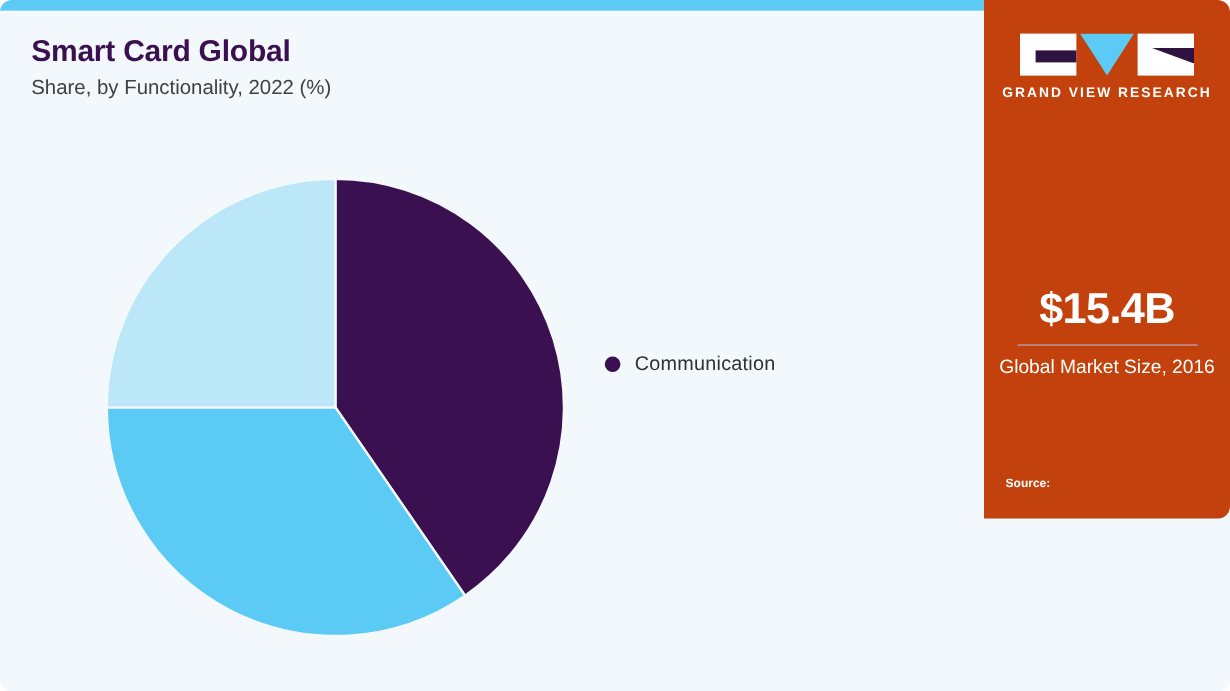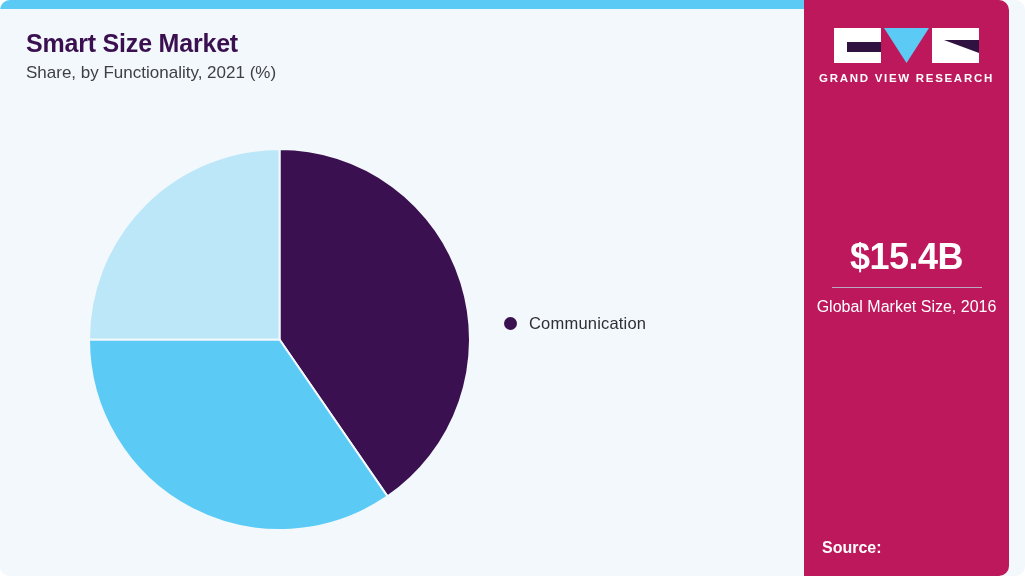--- a/index.html
+++ b/index.html
@@ -42,37 +42,36 @@
     position: absolute;
     left: 89px; top: 140px;
     width: 381px; height: 381px;
   }
   #pie-svg { display: block; width: 381px; height: 381px; }
   #legend {
     position: absolute;
     left: 504px; top: 283px;
     display: flex; flex-direction: column;
     gap: 10px;
-    margin-top: 20px;
   }
   .legend-row { display: flex; align-items: center; height: 22px; }
   .legend-dot {
     width: 13px; height: 13px;
     border-radius: 50%;
     margin-right: 12px; flex: 0 0 auto;
   }
   .legend-label {
     font-size: 16.5px; color: #2f2f35;
     letter-spacing: 0.2px; white-space: nowrap;
   }
   #sidebar {
     position: absolute;
-    right: 16px; top: 0;
-    width: 205px; height: 576px;
-    background: #be185d;
+    right: 0; top: 0;
+    width: 205px; height: 432px;
+    background: #c2410c;
     border-top-right-radius: 10px;
     border-bottom-right-radius: 10px;
   }
   #logo-block {
     position: absolute; left: 0; right: 0; top: 28px;
     display: flex; flex-direction: column; align-items: center;
   }
   #logo-marks { display: flex; align-items: flex-start; }
   .logo-letter { width: 47px; height: 35px; position: relative; }
   .lm-g { background: #ffffff; }
@@ -114,40 +113,40 @@
     margin: 7px auto 8px auto;
   }
   #stat-caption {
     font-size: 16px; color: #ffffff;
     line-height: 22px;
   }
   #source-block {
     position: absolute; left: 18px; right: 10px; bottom: 20px;
   }
   #source-label {
-    font-size: 16px; font-weight: bold;
+    font-size: 10px; font-weight: bold;
     color: #ffffff; line-height: 17px;
   }
   #source-url {
     font-size: 13px; color: #ffffff;
     line-height: 18px; white-space: nowrap;
   }
 </style>
 </head>
 <body>
 
 <div id="card">
 
   <div id="accent-bar"></div>
 
   <div id="main-area">
 
     <div id="title-block">
-      <div id="chart-title">Smart Size Market</div>
-      <div id="chart-subtitle">Share, by Functionality, 2021 (%)</div>
+      <div id="chart-title">Smart Card Global</div>
+      <div id="chart-subtitle">Share, by Functionality, 2022 (%)</div>
     </div>
 
     <div id="pie-wrap">
       <svg id="pie-svg" viewBox="0 0 381 381">
         <g id="pie-slices">
             <path d="M 190.5 190.5 L 190.5 0 A 190.5 190.5 0 0 1 298.56473480864713 347.3829598482154 Z" fill="#3a1050" stroke="#f2f8fb" stroke-width="2"></path>
             <path d="M 190.5 190.5 L 298.56473480864713 347.3829598482154 A 190.5 190.5 0 0 1 0 190.50000000000003 Z" fill="#5bcbf5" stroke="#f2f8fb" stroke-width="2"></path>
             <path d="M 190.5 190.5 L 0 190.50000000000003 A 190.5 190.5 0 0 1 190.49999999999997 0 Z" fill="#bce7f8" stroke="#f2f8fb" stroke-width="2"></path>
           </g>
       </svg>

